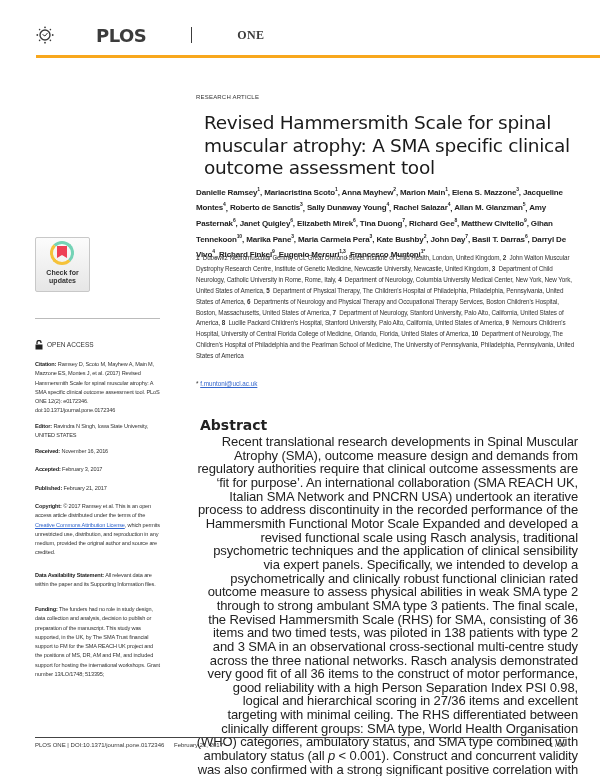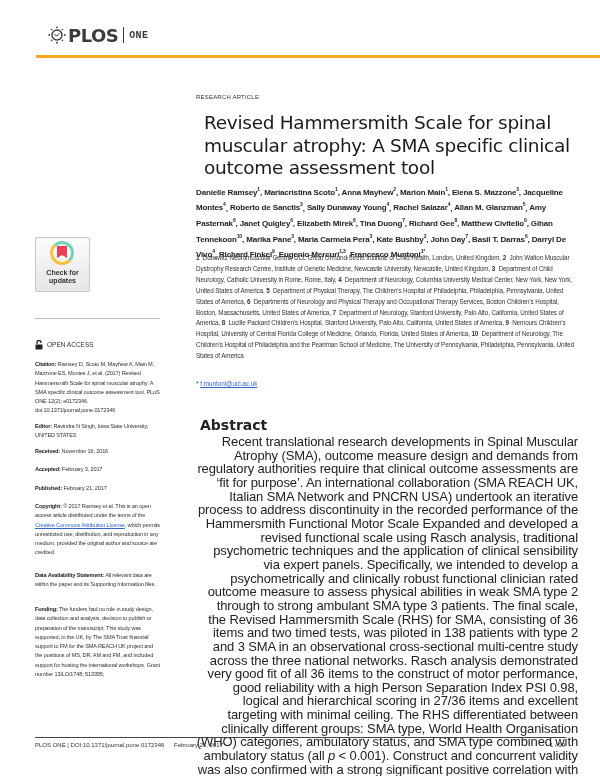--- a/index.html
+++ b/index.html
@@ -1,24 +1,24 @@
 <!DOCTYPE html>
 <html><head>
 <meta charset="utf-8">
 <style>
   html, body { margin: 0; padding: 0; background: #ffffff; }
   body { width: 600px; height: 776px; position: relative; overflow: hidden; font-family: "Liberation Sans", sans-serif; color: #222; }
   .abs { position: absolute; }
 
   
-  .logo { left: 48px; top: 24px; height: 22px; display: flex; align-items: center; }
+  .logo { left: 36px; top: 24px; height: 22px; display: flex; align-items: center; gap: 40px; }
   .logo-mark { width: 18px; height: 18px; position: relative; margin-right: 2px; }
   .logo-plos { font-family: "DejaVu Sans", sans-serif; font-weight: bold; font-size: 18px; color: #3c3c3c; letter-spacing: -0.5px; }
   .logo-sep { width: 1px; height: 16px; background: #3c3c3c; margin: 0 5px 0 5px; }
-  .logo-one { font-family: Liberation Mono, monospace; font-size: 10px; font-weight: bold; color: #3c3c3c; letter-spacing: 0.3px; }
+  .logo-one { font-family: Liberation Serif, serif; font-size: 12px; font-weight: bold; color: #3c3c3c; letter-spacing: 0.3px; }
   .top-rule { left: 36px; top: 55px; width: 564px; height: 3px; background: #f8a71c; }
 
   
   .article-type { left: 196px; top: 94px; font-size: 6px; color: #333; letter-spacing: 0.2px; }
   .title { left: 196px; top: 104px; width: 380px; font-family: "DejaVu Sans", sans-serif; font-size: 18.5px; line-height: 22.5px; color: #1a1a1a; font-weight: normal; letter-spacing: -0.3px; }
   .authors { left: 196px; top: 183px; width: 380px; font-size: 8px; line-height: 12px; font-weight: bold; color: #222; letter-spacing: -0.15px; }
   .authors sup { font-size: 5px; }
   .affil { left: 196px; top: 253px; width: 380px; font-size: 6.3px; line-height: 10.9px; color: #333; letter-spacing: -0.1px; }
   .affil b { font-weight: bold; }
   .corr { left: 196px; top: 380px; font-size: 6.3px; color: #333; }

